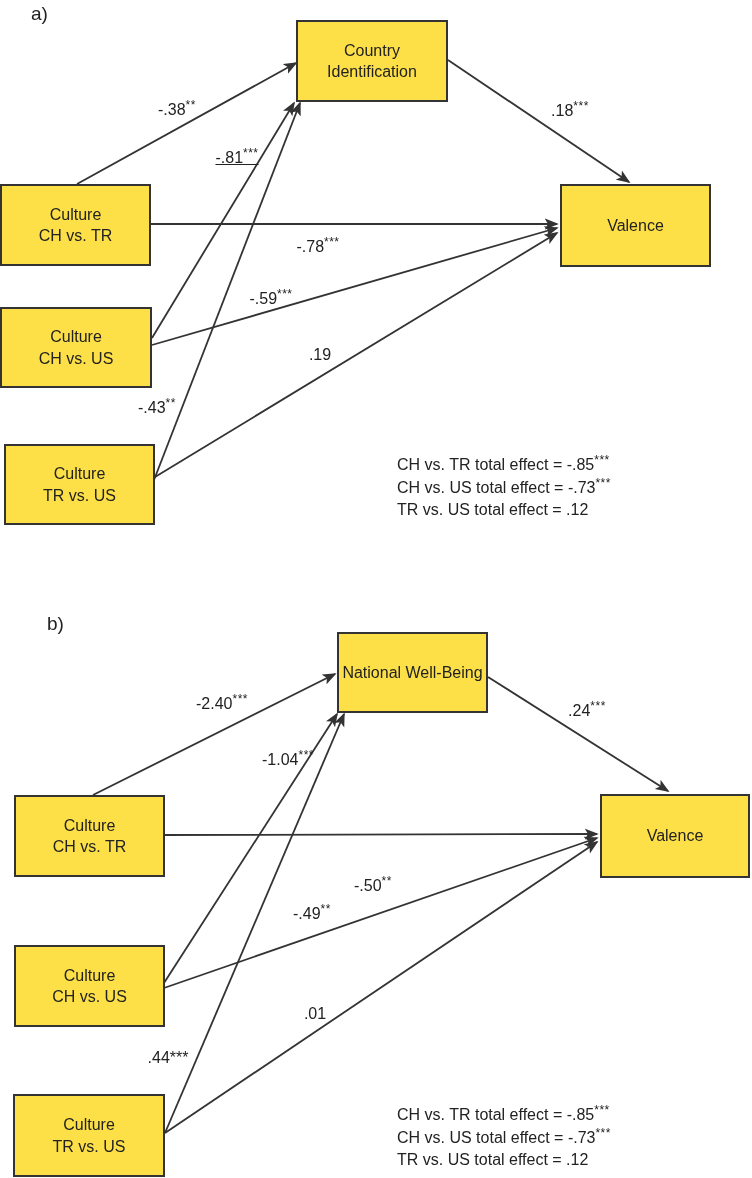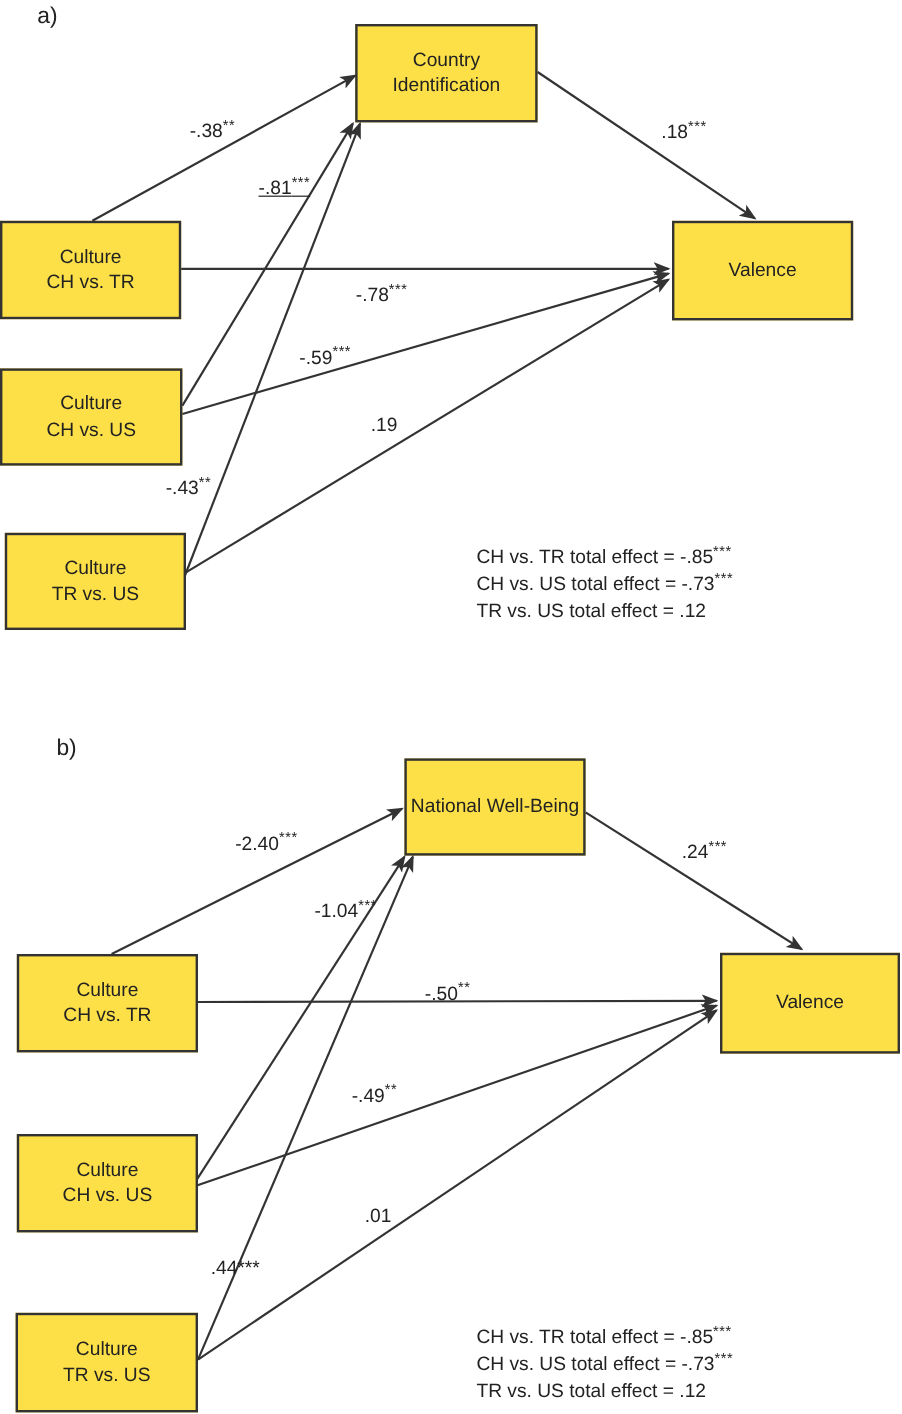--- a/index.html
+++ b/index.html
@@ -181,27 +181,27 @@
   <div class="box" style="left:600px; top:794px; width:150px; height:84px;">
     <span>Valence</span>
   </div>
 
   <div class="coef" style="left:222px; top:704px;">
     <span>-2.40</span><span class="stars">***</span>
   </div>
   <div class="coef" style="left:288px; top:760px;">
     <span>-1.04</span><span class="stars">***</span>
   </div>
-  <div class="coef" style="left:168px; top:1058px;margin-left:28px;">
+  <div class="coef" style="left:168px; top:1058px;">
     <span>.44***</span><span class="stars"></span>
   </div>
   <div class="coef" style="left:587px; top:684px;margin-top:27px;">
     <span>.24</span><span class="stars">***</span>
   </div>
-  <div class="coef" style="left:373px; top:829px;">
+  <div class="coef" style="left:373px; top:886px;">
     <span>-.50</span><span class="stars">**</span>
   </div>
   <div class="coef" style="left:312px; top:914px;">
     <span>-.49</span><span class="stars">**</span>
   </div>
   <div class="coef" style="left:315px; top:1014px;">
     <span>.01</span><span class="stars"></span>
   </div>
 
   <div class="totals" style="left:397px; top:1106px;">

